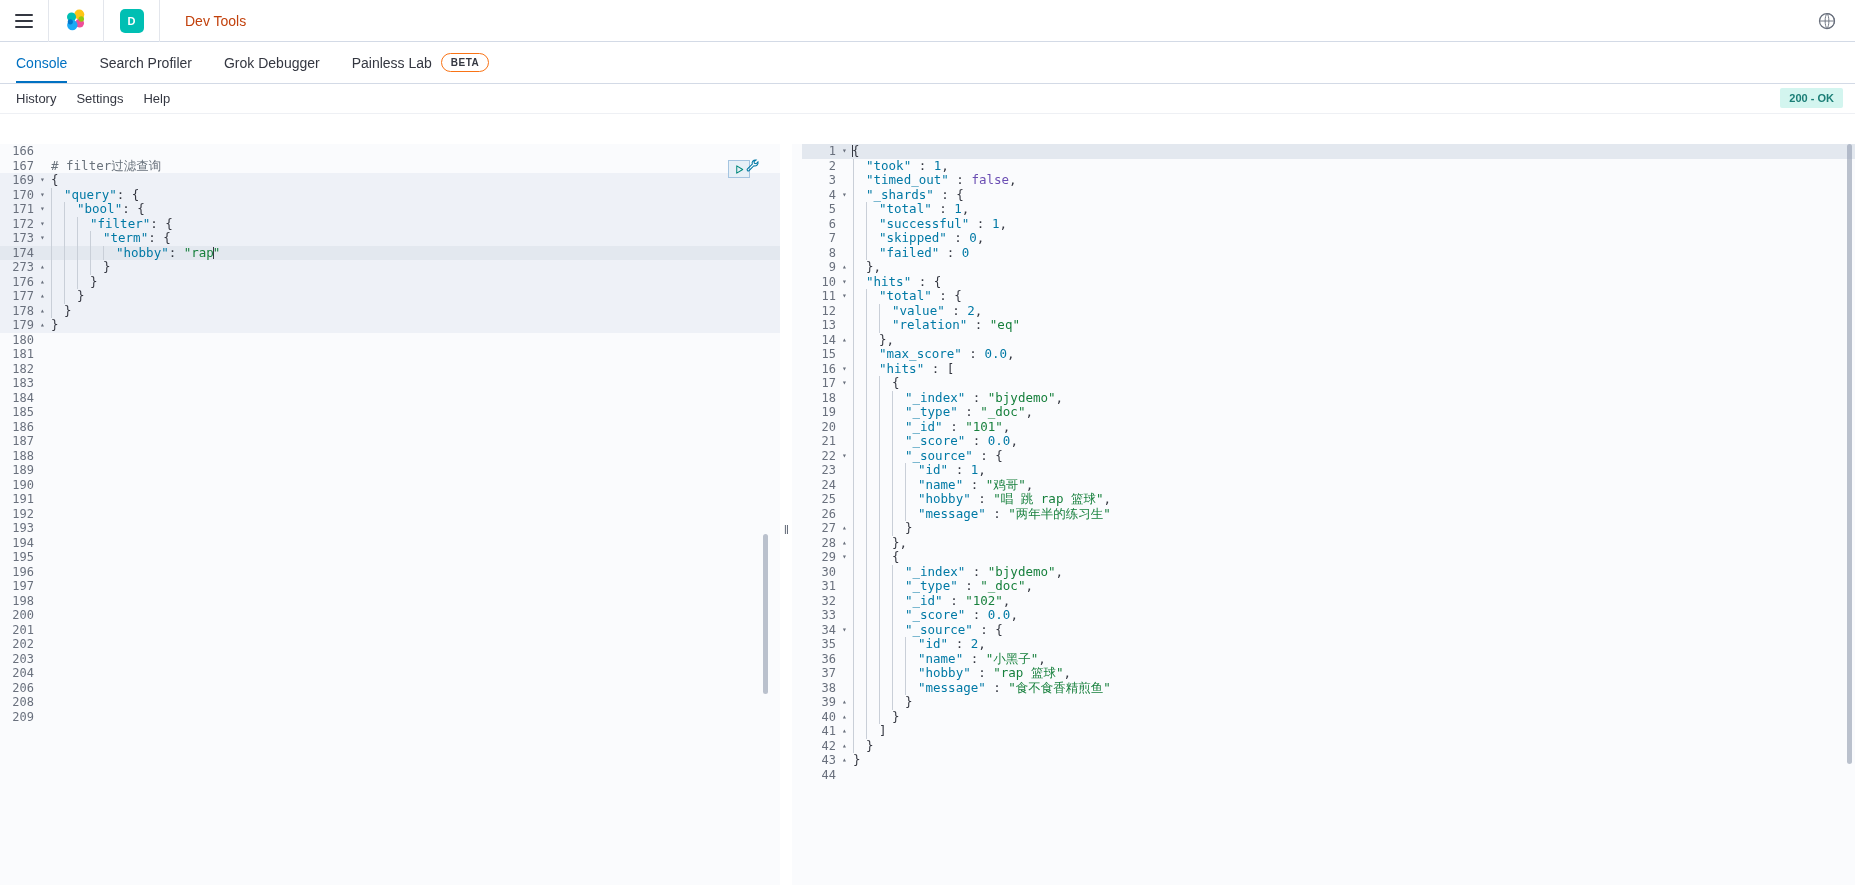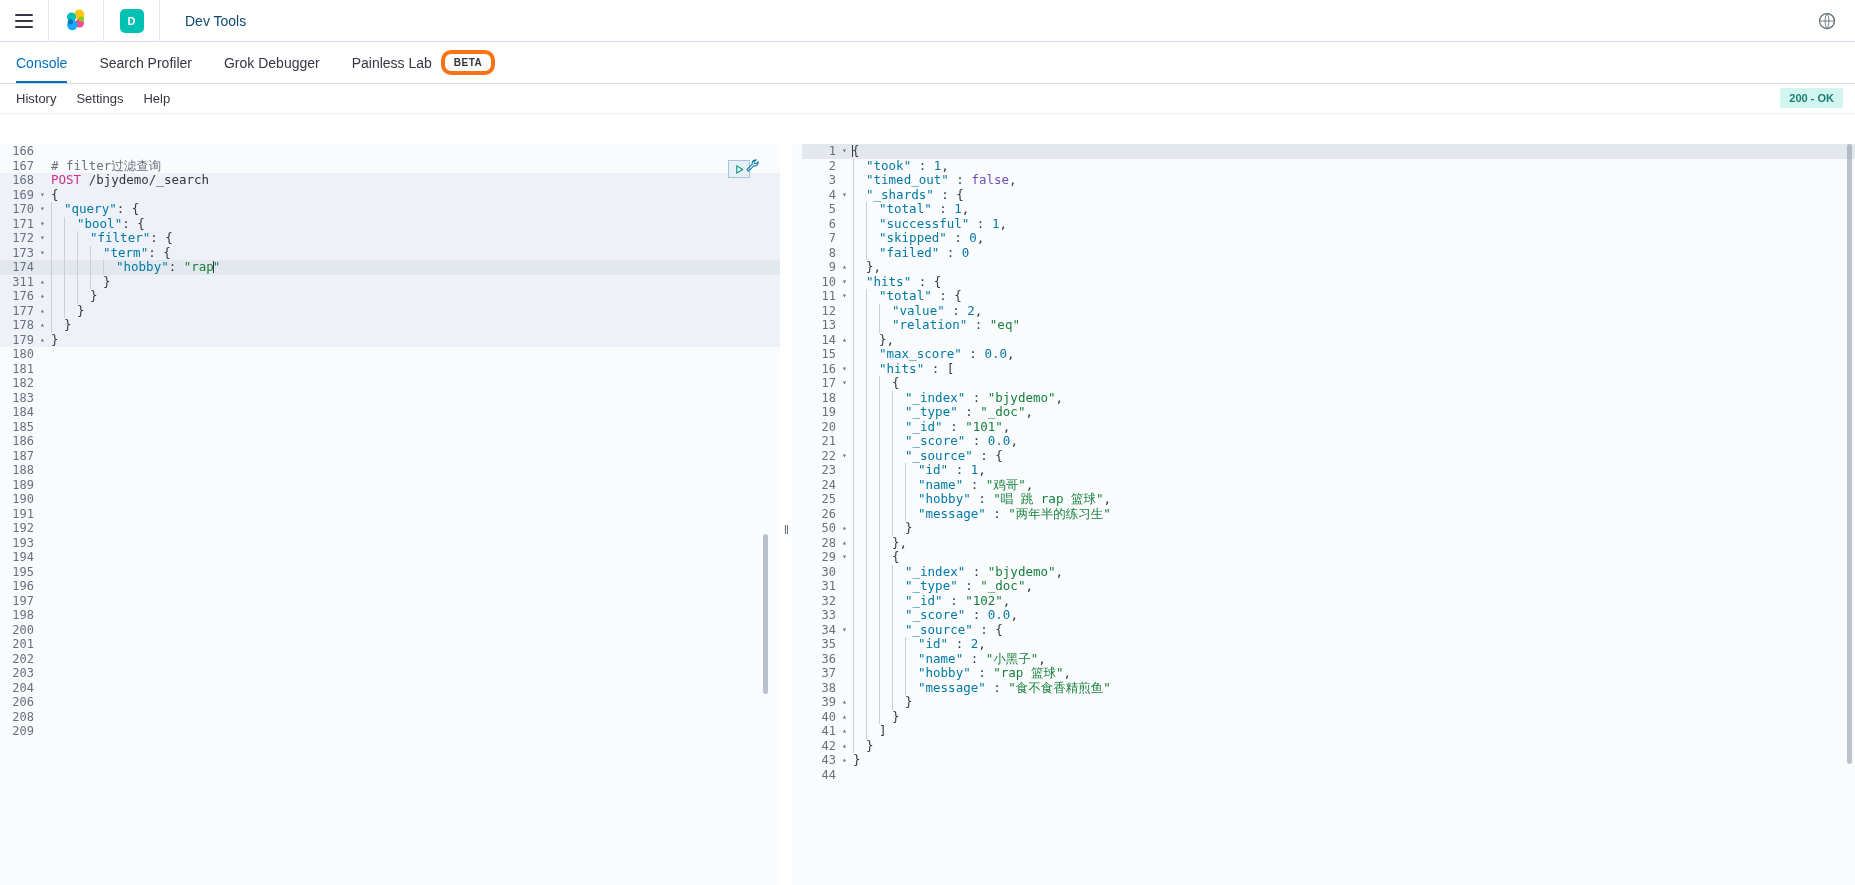--- a/index.html
+++ b/index.html
@@ -72,21 +72,21 @@
     color: #fff;
     font-size: 11px;
     font-weight: bold;
     display: flex;
     align-items: center;
     justify-content: center;
     letter-spacing: 0.2px;
   }
   .app-title {
     font-size: 14px;
-    color: #0c4a6e;
+    color: #c2410c;
     padding-left: 25px;
     white-space: nowrap;
   }
   .help-icon {
     position: absolute;
     right: 18px;
     top: 50%;
     transform: translateY(-50%);
     width: 20px;
     height: 20px;
@@ -120,21 +120,21 @@
     content: "";
     position: absolute;
     left: 16px;
     right: 16px;
     bottom: 0;
     height: 2px;
     background: #0071c2;
   }
   .beta-badge {
     margin-left: 9px;
-    border: 4px solid #f97316;
+    border: 1px solid #f97316;
     border-radius: 10px;
     font-size: 10px;
     font-weight: bold;
     letter-spacing: 0.5px;
     color: #343741;
     padding: 2px 9px 2px 9px;
     line-height: 13px;
   }
 
   
@@ -388,28 +388,27 @@
   <div class="sub-item">Help</div>
   <div class="status-badge">200 - OK</div>
 </div>
 
 <div class="main">
 
   <div class="pane-left">
     <div class="code-area" id="editor-lines">
         <div class="code-line"><div class="gutter">166</div><div class="fold"></div><div class="code-text"></div></div>
         <div class="code-line"><div class="gutter">167</div><div class="fold"></div><div class="code-text"><span class="t-comment"># filter过滤查询</span></div></div>
-        <div class="code-line req-block"><div class="gutter">168</div><div class="fold"></div><div class="code-text"><span class="t-method">POST</span><span class="t-url"> /bjydemo/_search</span></div></div>
         <div class="code-line req-block"><div class="gutter">169</div><div class="fold">▾</div><div class="code-text"><span class="t-punct">{</span></div></div>
         <div class="code-line req-block"><div class="gutter">170</div><div class="fold">▾</div><div class="code-text"><span class="ig" style="width: 14px;"></span><span class="t-key">"query"</span><span class="t-punct">: {</span></div></div>
         <div class="code-line req-block"><div class="gutter">171</div><div class="fold">▾</div><div class="code-text"><span class="ig" style="width: 14px;"></span><span class="ig" style="width: 14px;"></span><span class="t-key">"bool"</span><span class="t-punct">: {</span></div></div>
         <div class="code-line req-block"><div class="gutter">172</div><div class="fold">▾</div><div class="code-text"><span class="ig" style="width: 14px;"></span><span class="ig" style="width: 14px;"></span><span class="ig" style="width: 14px;"></span><span class="t-key">"filter"</span><span class="t-punct">: {</span></div></div>
         <div class="code-line req-block"><div class="gutter">173</div><div class="fold">▾</div><div class="code-text"><span class="ig" style="width: 14px;"></span><span class="ig" style="width: 14px;"></span><span class="ig" style="width: 14px;"></span><span class="ig" style="width: 14px;"></span><span class="t-key">"term"</span><span class="t-punct">: {</span></div></div>
         <div class="code-line line-hl"><div class="gutter">174</div><div class="fold"></div><div class="code-text"><span class="ig" style="width: 14px;"></span><span class="ig" style="width: 14px;"></span><span class="ig" style="width: 14px;"></span><span class="ig" style="width: 14px;"></span><span class="ig" style="width: 14px;"></span><span class="t-key">"hobby"</span><span class="t-punct">: </span><span class="t-string">"rap</span><span class="cursor-caret"></span><span class="t-string">"</span></div></div>
-        <div class="code-line req-block"><div class="gutter">311</div><div class="fold">▴</div><div class="code-text"><span class="ig" style="width: 14px;"></span><span class="ig" style="width: 14px;"></span><span class="ig" style="width: 14px;"></span><span class="ig" style="width: 14px;"></span><span class="t-punct">}</span></div></div>
+        <div class="code-line req-block"><div class="gutter">273</div><div class="fold">▴</div><div class="code-text"><span class="ig" style="width: 14px;"></span><span class="ig" style="width: 14px;"></span><span class="ig" style="width: 14px;"></span><span class="ig" style="width: 14px;"></span><span class="t-punct">}</span></div></div>
         <div class="code-line req-block"><div class="gutter">176</div><div class="fold">▴</div><div class="code-text"><span class="ig" style="width: 14px;"></span><span class="ig" style="width: 14px;"></span><span class="ig" style="width: 14px;"></span><span class="t-punct">}</span></div></div>
         <div class="code-line req-block"><div class="gutter">177</div><div class="fold">▴</div><div class="code-text"><span class="ig" style="width: 14px;"></span><span class="ig" style="width: 14px;"></span><span class="t-punct">}</span></div></div>
         <div class="code-line req-block"><div class="gutter">178</div><div class="fold">▴</div><div class="code-text"><span class="ig" style="width: 14px;"></span><span class="t-punct">}</span></div></div>
         <div class="code-line req-block"><div class="gutter">179</div><div class="fold">▴</div><div class="code-text"><span class="t-punct">}</span></div></div>
         <div class="code-line"><div class="gutter">180</div><div class="fold"></div><div class="code-text"></div></div>
         <div class="code-line"><div class="gutter">181</div><div class="fold"></div><div class="code-text"></div></div>
         <div class="code-line"><div class="gutter">182</div><div class="fold"></div><div class="code-text"></div></div>
         <div class="code-line"><div class="gutter">183</div><div class="fold"></div><div class="code-text"></div></div>
         <div class="code-line"><div class="gutter">184</div><div class="fold"></div><div class="code-text"></div></div>
         <div class="code-line"><div class="gutter">185</div><div class="fold"></div><div class="code-text"></div></div>
@@ -473,21 +472,21 @@
         <div class="code-line"><div class="gutter">17</div><div class="fold">▾</div><div class="code-text"><span class="ig" style="width: 14px;"></span><span class="ig" style="width: 14px;"></span><span class="ig" style="width: 14px;"></span><span class="t-punct">{</span></div></div>
         <div class="code-line"><div class="gutter">18</div><div class="fold"></div><div class="code-text"><span class="ig" style="width: 14px;"></span><span class="ig" style="width: 14px;"></span><span class="ig" style="width: 14px;"></span><span class="ig" style="width: 14px;"></span><span class="t-key">"_index"</span><span class="t-punct"> : </span><span class="t-string">"bjydemo"</span><span class="t-punct">,</span></div></div>
         <div class="code-line"><div class="gutter">19</div><div class="fold"></div><div class="code-text"><span class="ig" style="width: 14px;"></span><span class="ig" style="width: 14px;"></span><span class="ig" style="width: 14px;"></span><span class="ig" style="width: 14px;"></span><span class="t-key">"_type"</span><span class="t-punct"> : </span><span class="t-string">"_doc"</span><span class="t-punct">,</span></div></div>
         <div class="code-line"><div class="gutter">20</div><div class="fold"></div><div class="code-text"><span class="ig" style="width: 14px;"></span><span class="ig" style="width: 14px;"></span><span class="ig" style="width: 14px;"></span><span class="ig" style="width: 14px;"></span><span class="t-key">"_id"</span><span class="t-punct"> : </span><span class="t-string">"101"</span><span class="t-punct">,</span></div></div>
         <div class="code-line"><div class="gutter">21</div><div class="fold"></div><div class="code-text"><span class="ig" style="width: 14px;"></span><span class="ig" style="width: 14px;"></span><span class="ig" style="width: 14px;"></span><span class="ig" style="width: 14px;"></span><span class="t-key">"_score"</span><span class="t-punct"> : </span><span class="t-num">0.0</span><span class="t-punct">,</span></div></div>
         <div class="code-line"><div class="gutter">22</div><div class="fold">▾</div><div class="code-text"><span class="ig" style="width: 14px;"></span><span class="ig" style="width: 14px;"></span><span class="ig" style="width: 14px;"></span><span class="ig" style="width: 14px;"></span><span class="t-key">"_source"</span><span class="t-punct"> : {</span></div></div>
         <div class="code-line"><div class="gutter">23</div><div class="fold"></div><div class="code-text"><span class="ig" style="width: 14px;"></span><span class="ig" style="width: 14px;"></span><span class="ig" style="width: 14px;"></span><span class="ig" style="width: 14px;"></span><span class="ig" style="width: 14px;"></span><span class="t-key">"id"</span><span class="t-punct"> : </span><span class="t-num">1</span><span class="t-punct">,</span></div></div>
         <div class="code-line"><div class="gutter">24</div><div class="fold"></div><div class="code-text"><span class="ig" style="width: 14px;"></span><span class="ig" style="width: 14px;"></span><span class="ig" style="width: 14px;"></span><span class="ig" style="width: 14px;"></span><span class="ig" style="width: 14px;"></span><span class="t-key">"name"</span><span class="t-punct"> : </span><span class="t-string">"鸡哥"</span><span class="t-punct">,</span></div></div>
         <div class="code-line"><div class="gutter">25</div><div class="fold"></div><div class="code-text"><span class="ig" style="width: 14px;"></span><span class="ig" style="width: 14px;"></span><span class="ig" style="width: 14px;"></span><span class="ig" style="width: 14px;"></span><span class="ig" style="width: 14px;"></span><span class="t-key">"hobby"</span><span class="t-punct"> : </span><span class="t-string">"唱 跳 rap 篮球"</span><span class="t-punct">,</span></div></div>
         <div class="code-line"><div class="gutter">26</div><div class="fold"></div><div class="code-text"><span class="ig" style="width: 14px;"></span><span class="ig" style="width: 14px;"></span><span class="ig" style="width: 14px;"></span><span class="ig" style="width: 14px;"></span><span class="ig" style="width: 14px;"></span><span class="t-key">"message"</span><span class="t-punct"> : </span><span class="t-string">"两年半的练习生"</span></div></div>
-        <div class="code-line"><div class="gutter">50</div><div class="fold">▴</div><div class="code-text"><span class="ig" style="width: 14px;"></span><span class="ig" style="width: 14px;"></span><span class="ig" style="width: 14px;"></span><span class="ig" style="width: 14px;"></span><span class="t-punct">}</span></div></div>
+        <div class="code-line"><div class="gutter">27</div><div class="fold">▴</div><div class="code-text"><span class="ig" style="width: 14px;"></span><span class="ig" style="width: 14px;"></span><span class="ig" style="width: 14px;"></span><span class="ig" style="width: 14px;"></span><span class="t-punct">}</span></div></div>
         <div class="code-line"><div class="gutter">28</div><div class="fold">▴</div><div class="code-text"><span class="ig" style="width: 14px;"></span><span class="ig" style="width: 14px;"></span><span class="ig" style="width: 14px;"></span><span class="t-punct">},</span></div></div>
         <div class="code-line"><div class="gutter">29</div><div class="fold">▾</div><div class="code-text"><span class="ig" style="width: 14px;"></span><span class="ig" style="width: 14px;"></span><span class="ig" style="width: 14px;"></span><span class="t-punct">{</span></div></div>
         <div class="code-line"><div class="gutter">30</div><div class="fold"></div><div class="code-text"><span class="ig" style="width: 14px;"></span><span class="ig" style="width: 14px;"></span><span class="ig" style="width: 14px;"></span><span class="ig" style="width: 14px;"></span><span class="t-key">"_index"</span><span class="t-punct"> : </span><span class="t-string">"bjydemo"</span><span class="t-punct">,</span></div></div>
         <div class="code-line"><div class="gutter">31</div><div class="fold"></div><div class="code-text"><span class="ig" style="width: 14px;"></span><span class="ig" style="width: 14px;"></span><span class="ig" style="width: 14px;"></span><span class="ig" style="width: 14px;"></span><span class="t-key">"_type"</span><span class="t-punct"> : </span><span class="t-string">"_doc"</span><span class="t-punct">,</span></div></div>
         <div class="code-line"><div class="gutter">32</div><div class="fold"></div><div class="code-text"><span class="ig" style="width: 14px;"></span><span class="ig" style="width: 14px;"></span><span class="ig" style="width: 14px;"></span><span class="ig" style="width: 14px;"></span><span class="t-key">"_id"</span><span class="t-punct"> : </span><span class="t-string">"102"</span><span class="t-punct">,</span></div></div>
         <div class="code-line"><div class="gutter">33</div><div class="fold"></div><div class="code-text"><span class="ig" style="width: 14px;"></span><span class="ig" style="width: 14px;"></span><span class="ig" style="width: 14px;"></span><span class="ig" style="width: 14px;"></span><span class="t-key">"_score"</span><span class="t-punct"> : </span><span class="t-num">0.0</span><span class="t-punct">,</span></div></div>
         <div class="code-line"><div class="gutter">34</div><div class="fold">▾</div><div class="code-text"><span class="ig" style="width: 14px;"></span><span class="ig" style="width: 14px;"></span><span class="ig" style="width: 14px;"></span><span class="ig" style="width: 14px;"></span><span class="t-key">"_source"</span><span class="t-punct"> : {</span></div></div>
         <div class="code-line"><div class="gutter">35</div><div class="fold"></div><div class="code-text"><span class="ig" style="width: 14px;"></span><span class="ig" style="width: 14px;"></span><span class="ig" style="width: 14px;"></span><span class="ig" style="width: 14px;"></span><span class="ig" style="width: 14px;"></span><span class="t-key">"id"</span><span class="t-punct"> : </span><span class="t-num">2</span><span class="t-punct">,</span></div></div>
         <div class="code-line"><div class="gutter">36</div><div class="fold"></div><div class="code-text"><span class="ig" style="width: 14px;"></span><span class="ig" style="width: 14px;"></span><span class="ig" style="width: 14px;"></span><span class="ig" style="width: 14px;"></span><span class="ig" style="width: 14px;"></span><span class="t-key">"name"</span><span class="t-punct"> : </span><span class="t-string">"小黑子"</span><span class="t-punct">,</span></div></div>
         <div class="code-line"><div class="gutter">37</div><div class="fold"></div><div class="code-text"><span class="ig" style="width: 14px;"></span><span class="ig" style="width: 14px;"></span><span class="ig" style="width: 14px;"></span><span class="ig" style="width: 14px;"></span><span class="ig" style="width: 14px;"></span><span class="t-key">"hobby"</span><span class="t-punct"> : </span><span class="t-string">"rap 篮球"</span><span class="t-punct">,</span></div></div>

